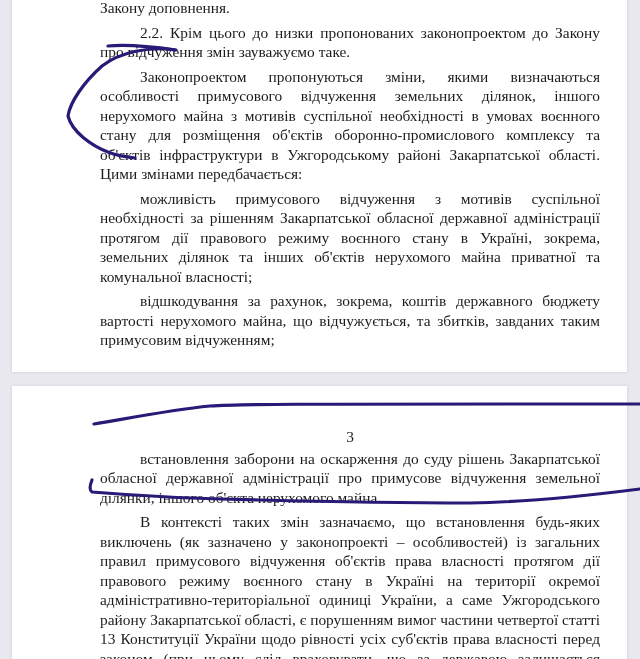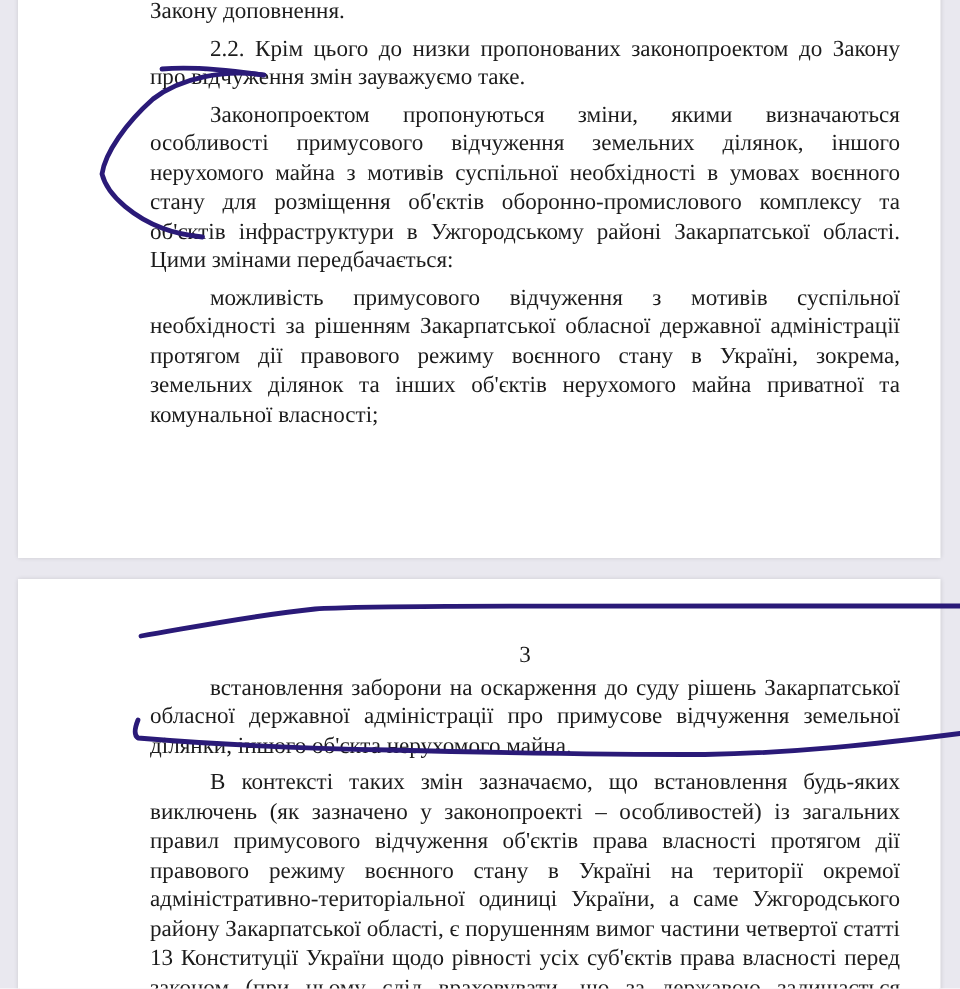--- a/index.html
+++ b/index.html
@@ -50,20 +50,21 @@
   </style>
 </head>
 <body>
 
 <div class="page" id="page1">
   <div class="text-block">
     <p class="para no-indent">Закону доповнення.</p>
     <p class="para">2.2. Крім цього до низки пропонованих законопроектом до Закону про відчуження змін зауважуємо таке.</p>
     <p class="para">Законопроектом пропонуються зміни, якими визначаються особливості примусового відчуження земельних ділянок, іншого нерухомого майна з мотивів суспільної необхідності в умовах воєнного стану для розміщення об'єктів оборонно-промислового комплексу та об'єктів інфраструктури в Ужгородському районі Закарпатської області. Цими змінами передбачається:</p>
     <p class="para">можливість примусового відчуження з мотивів суспільної необхідності за рішенням Закарпатської обласної державної адміністрації протягом дії правового режиму воєнного стану в Україні, зокрема, земельних ділянок та інших об'єктів нерухомого майна приватної та комунальної власності;</p>
+    <p class="para">відшкодування за рахунок, зокрема, коштів державного бюджету вартості нерухомого майна, що відчужується, та збитків, завданих таким примусовим відчуженням;</p>
   </div>
 </div>
 
 <div class="page" id="page2">
   <div class="text-block">
     <p class="page-num">3</p>
     <p class="para">встановлення заборони на оскарження до суду рішень Закарпатської обласної державної адміністрації про примусове відчуження земельної ділянки, іншого об'єкта нерухомого майна.</p>
     <p class="para">В контексті таких змін зазначаємо, що встановлення будь-яких виключень (як зазначено у законопроекті – особливостей) із загальних правил примусового відчуження об'єктів права власності протягом дії правового режиму воєнного стану в Україні на території окремої адміністративно-територіальної одиниці України, а саме Ужгородського району Закарпатської області, є порушенням вимог частини четвертої статті 13 Конституції України щодо рівності усіх суб'єктів права власності перед законом (при цьому слід враховувати, що за державою залишається обов'язок забезпечити захист прав усіх суб'єктів права власності і господарювання, а також соціальну спрямованість економіки).</p>
   </div>
 </div>

